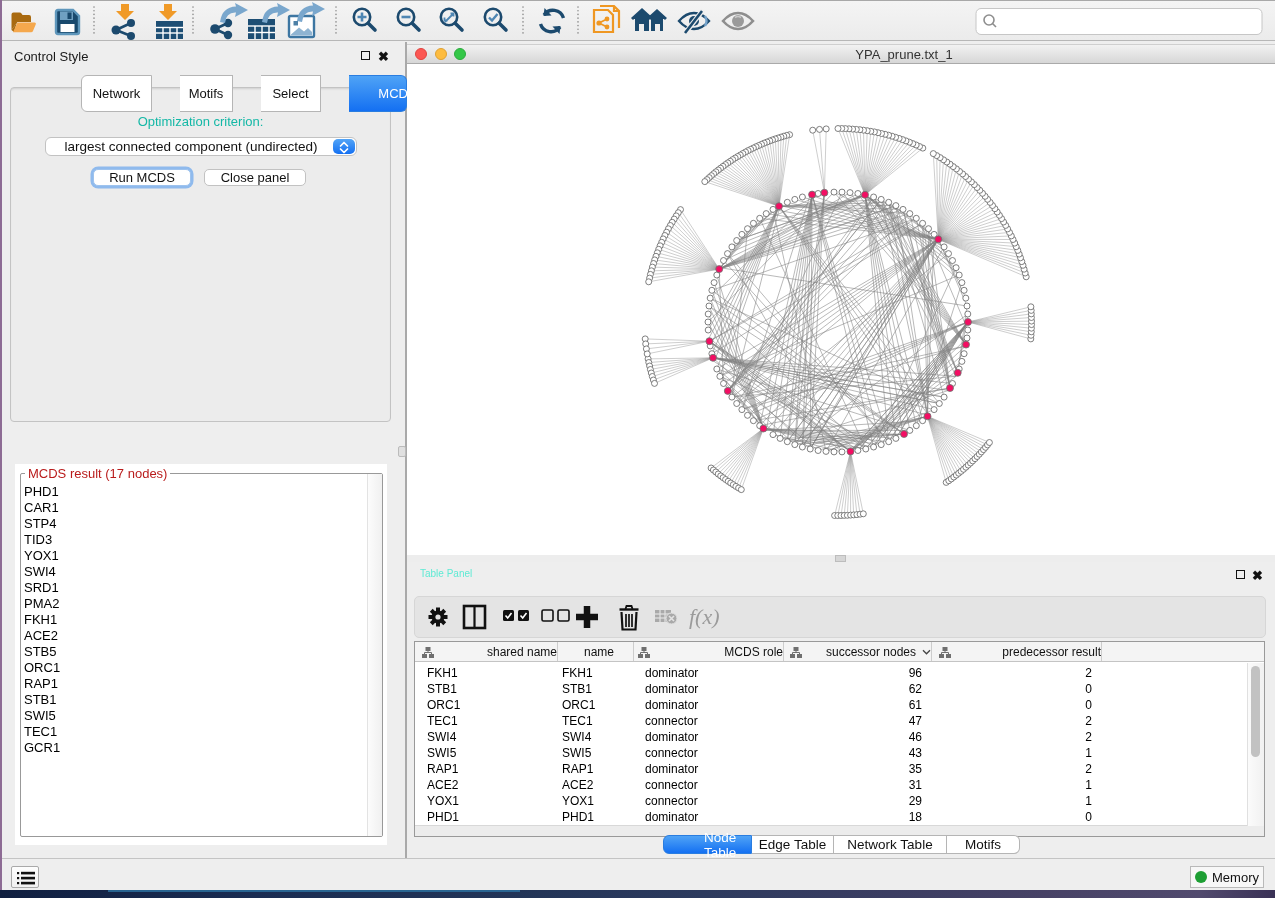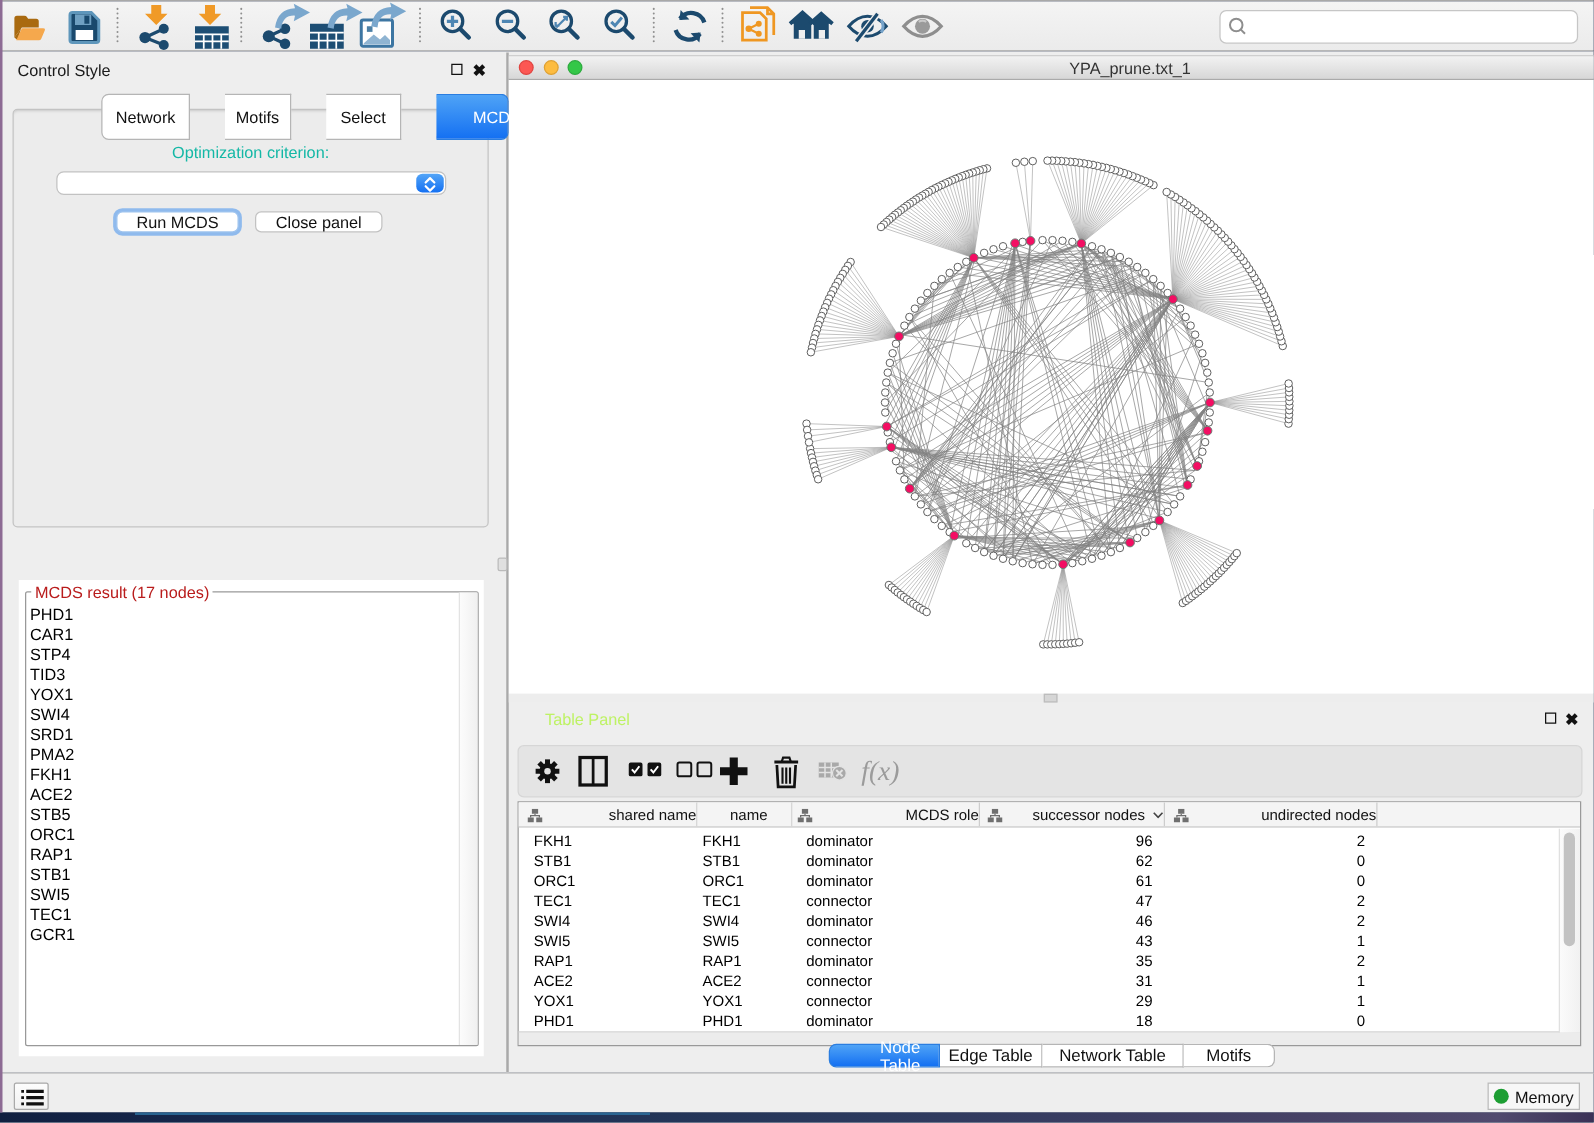--- a/index.html
+++ b/index.html
@@ -57,21 +57,21 @@
     background:linear-gradient(#f2f2f2,#d7d7d7); border-bottom:1px solid #aaa;
     border-top:1px solid #cfcfcf; }
   .light { position:absolute; top:48px; width:12px; height:12px; border-radius:50%; }
   #nettext { left:407px; top:47px; width:994px; text-align:center; font-size:13px; color:#333; }
   #netcanvas { left:407px; top:64px; width:868px; height:491px; background:#fff; }
   
   #hdivider { left:407px; top:555px; width:868px; height:7px; background:#ededed; }
   #hhandle { left:835px; top:555px; width:11px; height:7px; background:#d6d6d6;
     border:1px solid #bdbdbd; }
   
-  #tp-title { left:436px; top:568px; font-size:13px; color:#bef264; }
+  #tp-title { left:420px; top:568px; font-size:10px; color:#5eead4; }
   #tp-toolbar { left:414px; top:596px; width:852px; height:42px; background:#e4e4e4;
     border:1px solid #d6d6d6; border-radius:5px; }
   #tablebox { left:414px; top:641px; width:851px; height:196px; background:#fff;
     border:1px solid #999; }
   #thead { position:absolute; left:0; top:0; height:20px; width:849px; display:flex;
     border-bottom:1px solid #c4c4c4; background:#f3f3f3; font-size:12px; color:#111; }
   .th { position:relative; border-right:1px solid #cdcdcd; display:flex;
     align-items:center; justify-content:flex-end; background:#f4f4f4; }
   .th svg.site { position:absolute; top:5px; }
   #tbody { position:absolute; left:0; top:23px; font-size:12px; color:#000; }
@@ -256,20 +256,21 @@
   <div class="winbtn-x" style="left:378px; top:51px;">✖</div>
   <div class="abs" id="subpanel"></div>
   <div class="abs" id="tabs">
     <div class="tab first" style="width:71px;">Network</div>
     <div class="tab" style="width:53px;">Motifs</div>
     <div class="tab" style="width:60px;">Select</div>
     <div class="tab last sel" style="width:58px;">MCDS</div>
   </div>
   <div class="abs" id="optlabel">Optimization criterion:</div>
   <div class="abs" id="combo">
+    <div class="txt">largest connected component (undirected)</div>
     <div class="cap">
       <svg width="10" height="13" viewBox="0 0 10 13">
       <path d="M1.5 5 L5 1.5 L8.5 5" fill="none" stroke="#fff" stroke-width="1.7" stroke-linecap="round" stroke-linejoin="round"></path>
       <path d="M1.5 8 L5 11.5 L8.5 8" fill="none" stroke="#fff" stroke-width="1.7" stroke-linecap="round" stroke-linejoin="round"></path>
     </svg>
     </div>
   </div>
   <div class="pbtn" id="runbtn">Run MCDS</div>
   <div class="pbtn" id="closebtn">Close panel</div>
 
@@ -1124,21 +1125,21 @@
           <path d="M1 1.2 L4.5 4.8 L8 1.2" stroke="#444" stroke-width="1.3" fill="none"></path>
         </svg>
       </div>
       <div class="th" style="width:170px;">
         <svg class="site" style="left:7px" width="12" height="11" viewBox="0 0 12 11">
           <rect x="3.5" y="0" width="5" height="4" fill="#6f6f6f"></rect>
           <rect x="0" y="7" width="5" height="4" fill="#6f6f6f"></rect>
           <rect x="7" y="7" width="5" height="4" fill="#6f6f6f"></rect>
           <path d="M6 4 V5.5 M2.5 7 V5.5 H9.5 V7" stroke="#6f6f6f" stroke-width="1" fill="none"></path>
         </svg>
-        <span>undirected nodes</span>
+        <span>predecessor result</span>
       </div>
       <div style="flex:1; background:#f4f4f4;"></div>
     </div>
     <div id="tbody">
       <div class="tr" style="top:0px;">
         <div class="td" style="left:12px;">FKH1</div>
         <div class="td" style="left:147px;">FKH1</div>
         <div class="td" style="left:230px;">dominator</div>
         <div class="td" style="left:369px; width:138px; text-align:right;">96</div>
         <div class="td" style="left:517px; width:160px; text-align:right;">2</div>

